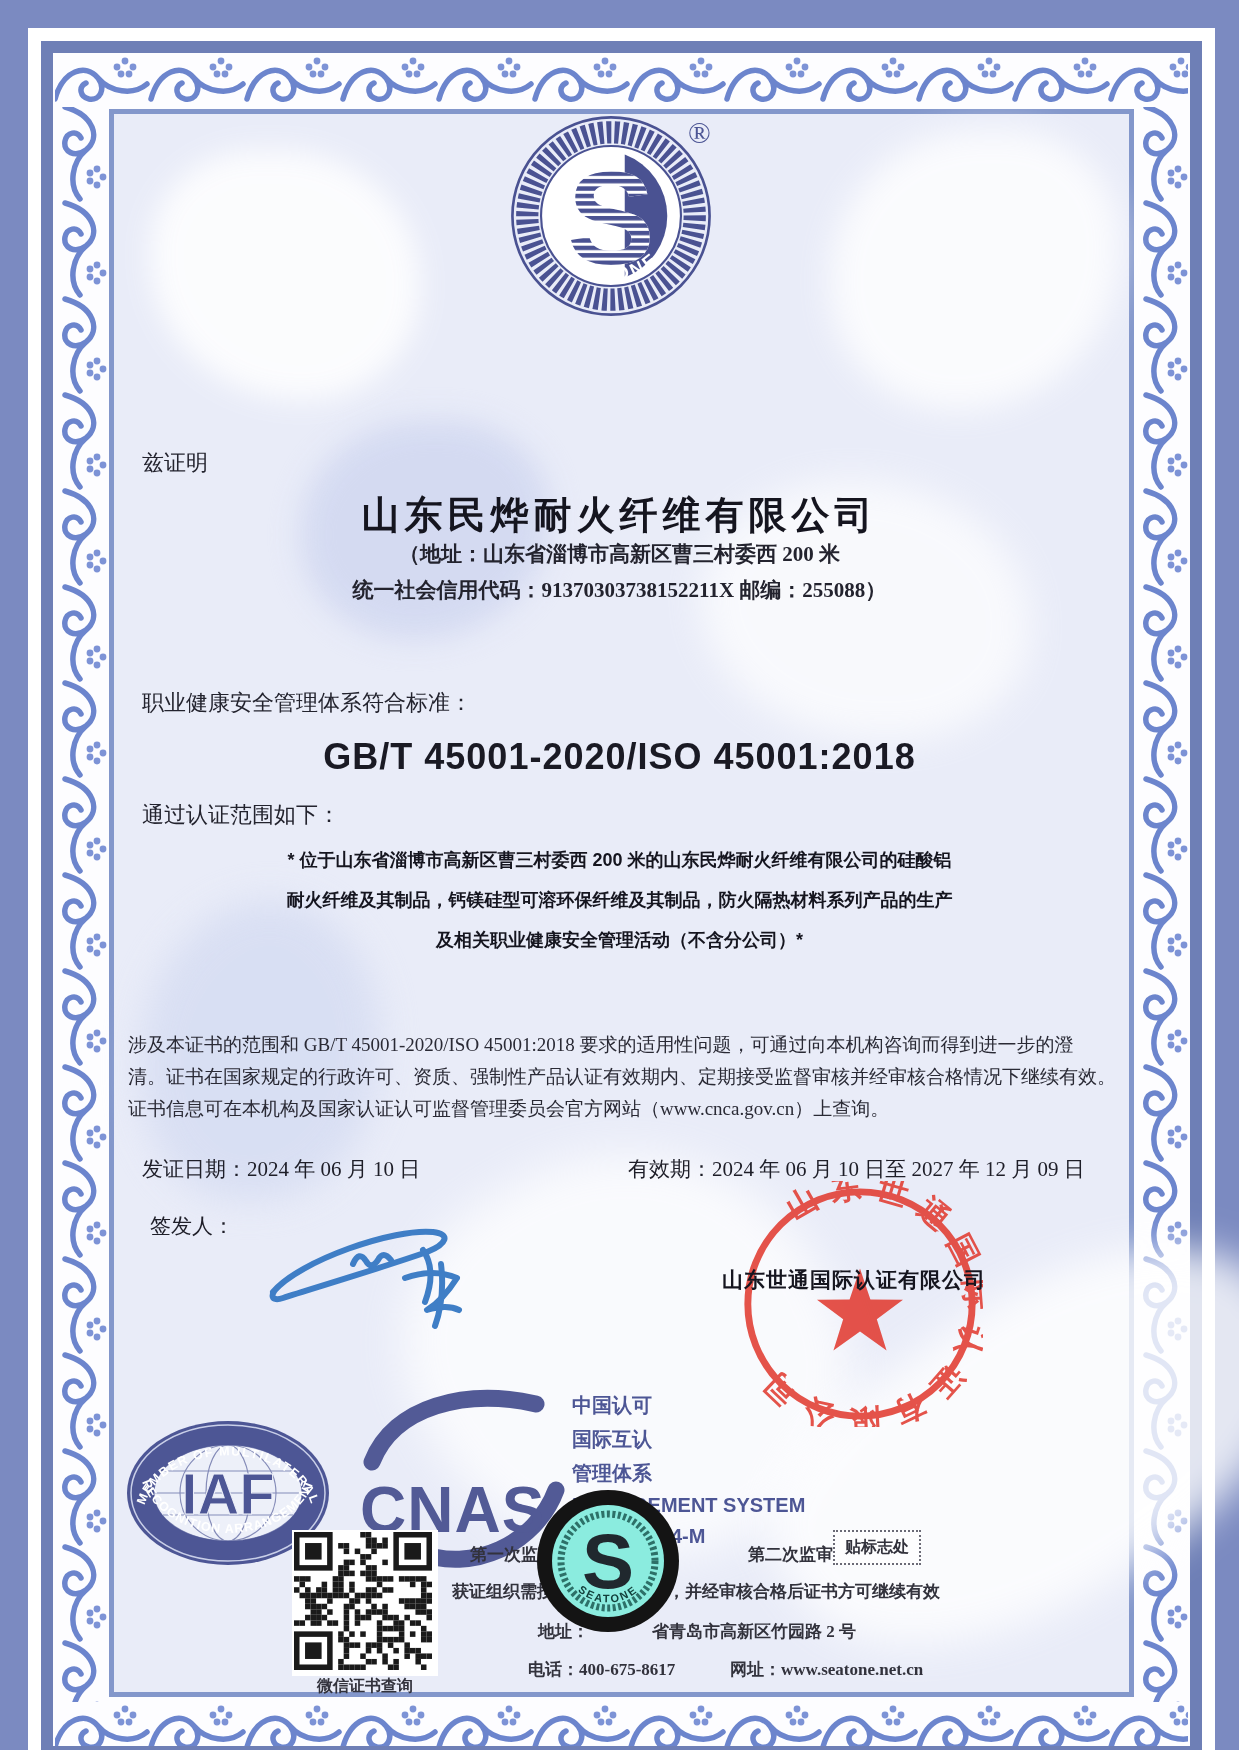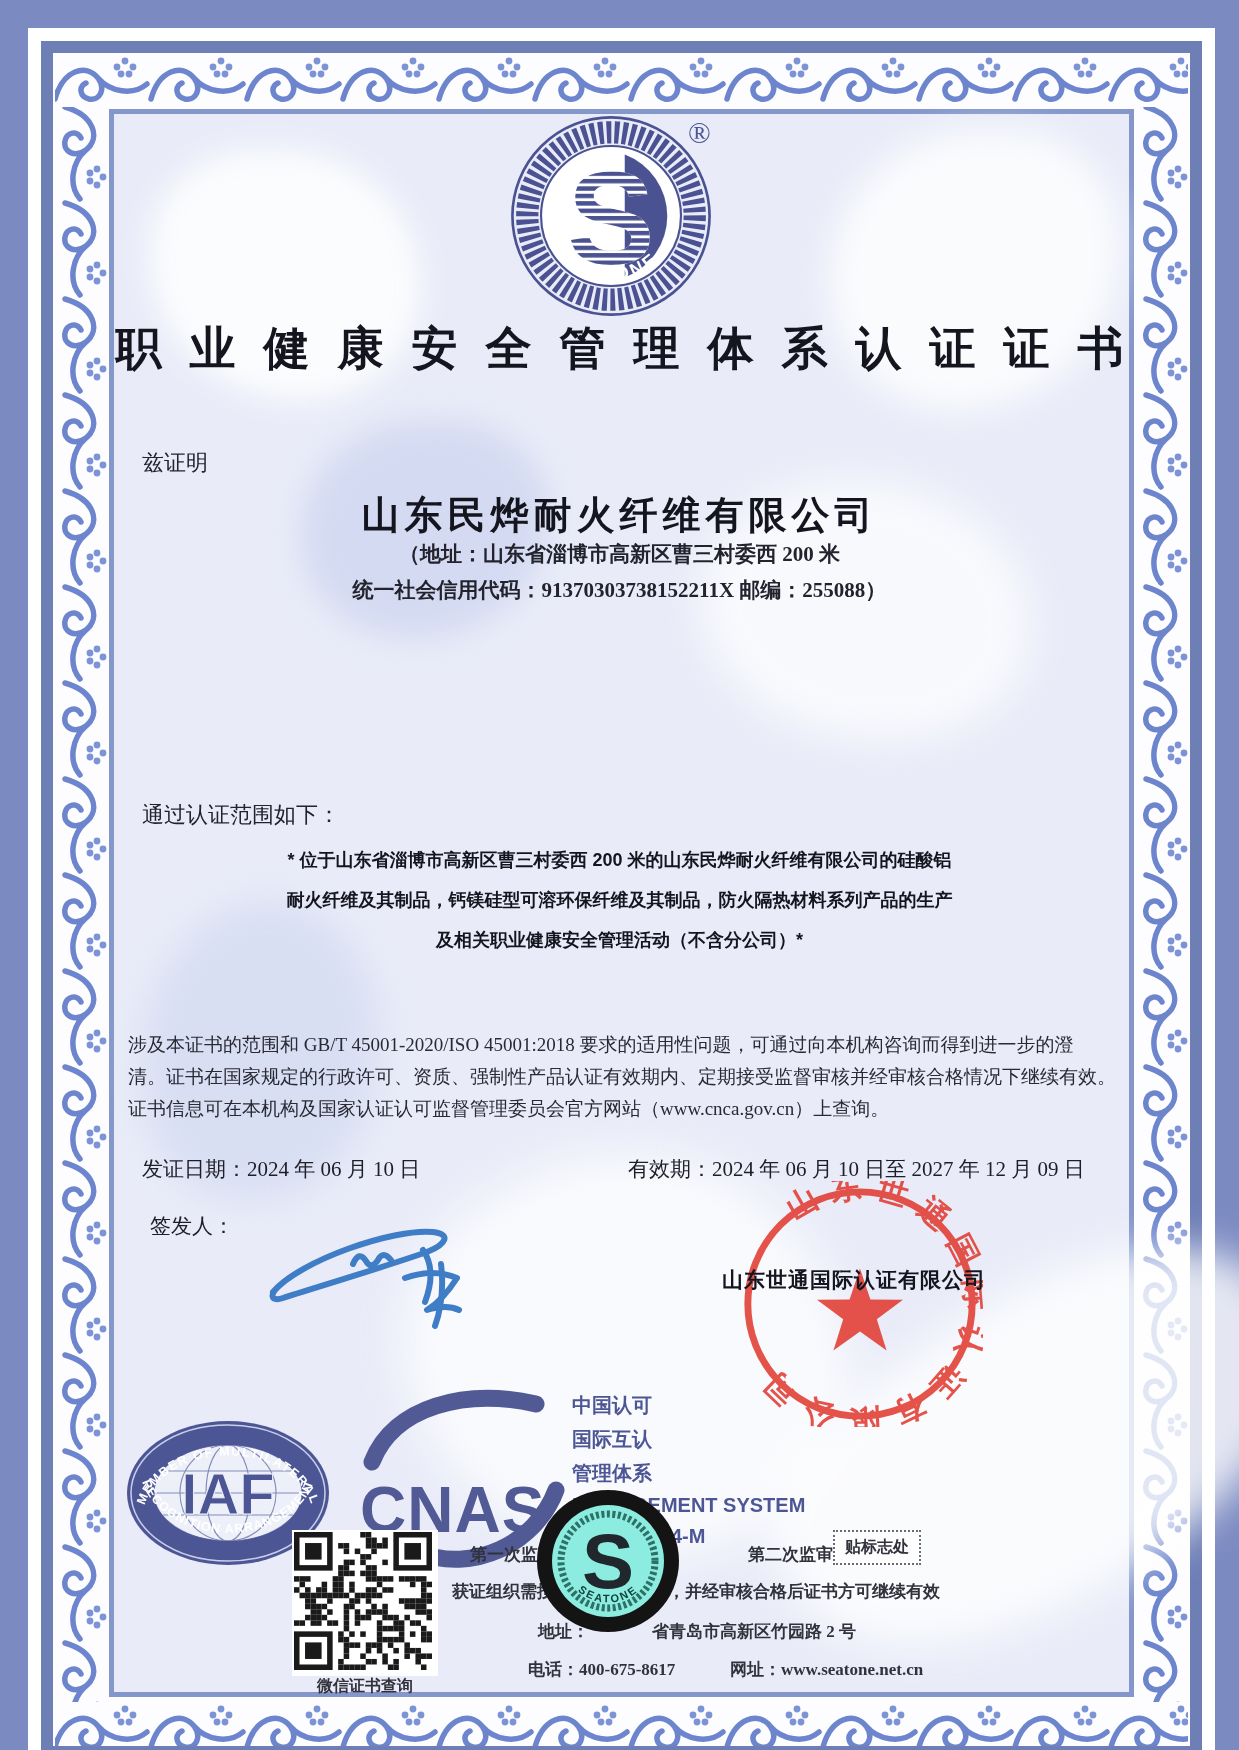--- a/index.html
+++ b/index.html
@@ -408,28 +408,29 @@
     <circle cx="100" cy="98" r="66" fill="#ffffff" stroke="#4a5292" stroke-width="2"></circle>
     <path d="M113,40 A62,62 0 0 1 113,156 L113,40 Z" fill="#4a5292"></path>
     <text x="100" y="143" text-anchor="middle" font-size="124" font-weight="bold" fill="#ffffff">S</text>
     <text x="100" y="143" text-anchor="middle" font-size="124" font-weight="bold" fill="url(#sstripe)">S</text>
     <text font-size="17" font-weight="bold" fill="#ffffff" letter-spacing="3">
       <textPath href="#seapath" startOffset="50%" text-anchor="middle">·SEATONE·</textPath>
     </text>
   </svg>
   <div class="txt navytxt" style="left:688px;top:116px;font-size:30px;">®</div>
 
-  <div class="txt center title serif" style="top:318px;">职业健康安全管理体系认证证书</div>
 
 
   <div class="txt intro" style="left:142px;top:448px;">兹证明</div>
   <div class="txt center company sans" style="top:490px;">山东民烨耐火纤维有限公司</div>
   <div class="txt center addr" style="top:540px;">（地址：山东省淄博市高新区曹三村委西 200 米</div>
   <div class="txt center addr" style="top:576px;">统一社会信用代码：91370303738152211X 邮编：255088）</div>
 
+  <div class="txt intro" style="left:142px;top:688px;">职业健康安全管理体系符合标准：</div>
+  <div class="txt center standard sans" style="top:736px;">GB/T 45001-2020/ISO 45001:2018</div>
   <div class="txt intro" style="left:142px;top:800px;">通过认证范围如下：</div>
 
   <div class="txt center scope" style="top:848px;">* 位于山东省淄博市高新区曹三村委西 200 米的山东民烨耐火纤维有限公司的硅酸铝</div>
   <div class="txt center scope" style="top:888px;">耐火纤维及其制品，钙镁硅型可溶环保纤维及其制品，防火隔热材料系列产品的生产</div>
   <div class="txt center scope" style="top:928px;">及相关职业健康安全管理活动（不含分公司）*</div>
 
   <div class="txt fine" style="left:128px;top:1032px;">涉及本证书的范围和 GB/T 45001-2020/ISO 45001:2018 要求的适用性问题，可通过向本机构咨询而得到进一步的澄</div>
   <div class="txt fine" style="left:128px;top:1064px;">清。证书在国家规定的行政许可、资质、强制性产品认证有效期内、定期接受监督审核并经审核合格情况下继续有效。</div>
   <div class="txt fine" style="left:128px;top:1096px;">证书信息可在本机构及国家认证认可监督管理委员会官方网站（www.cnca.gov.cn）上查询。</div>
 

